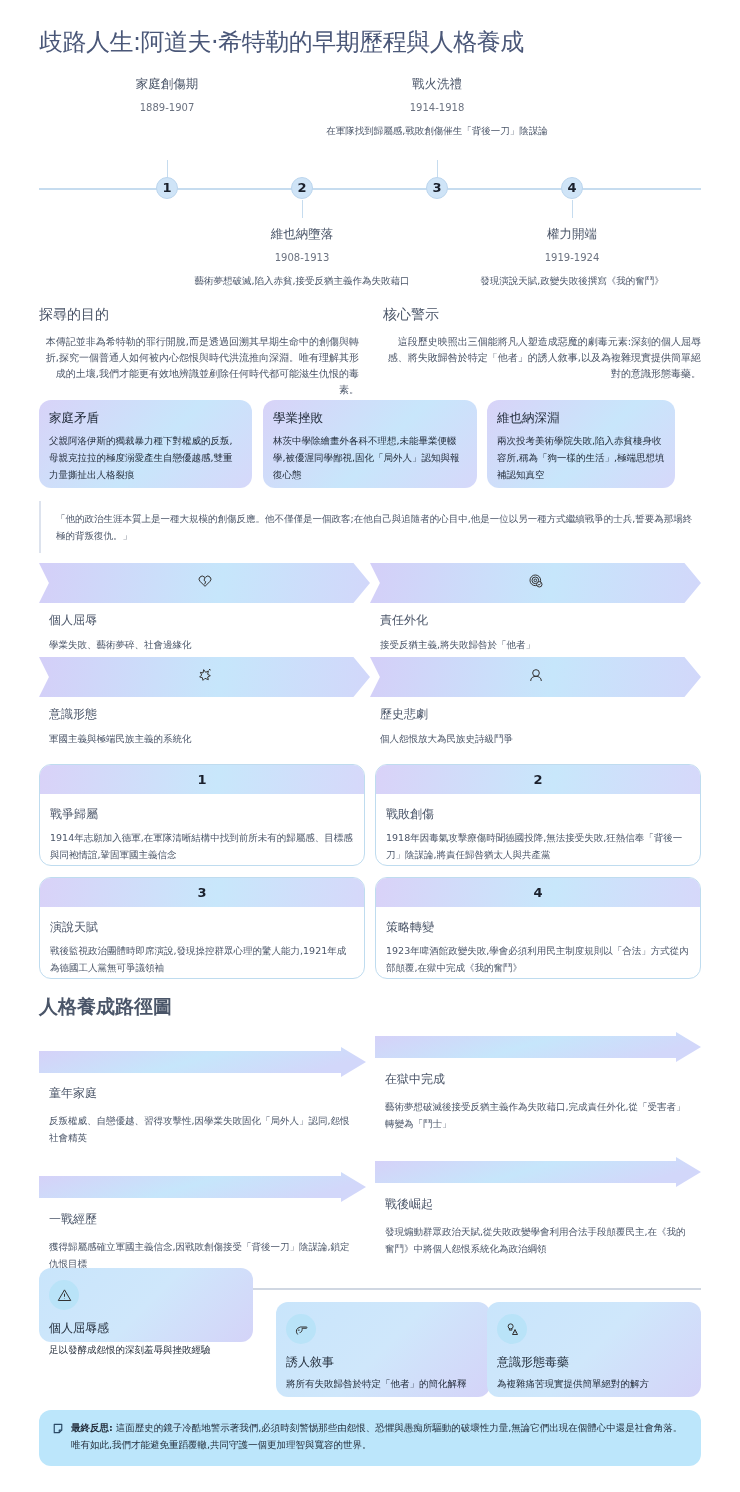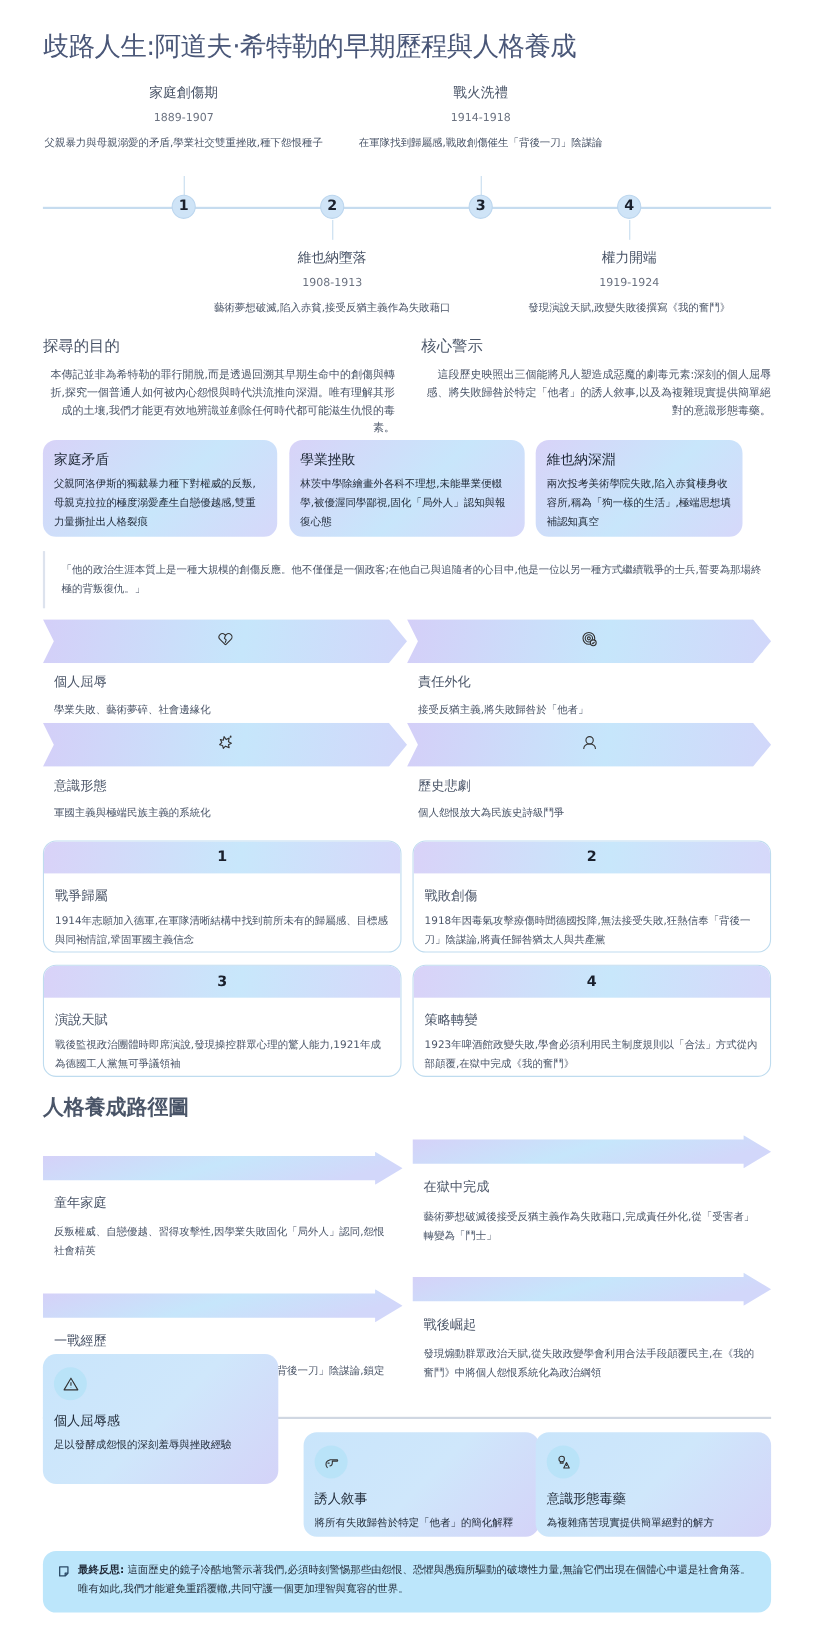--- a/index.html
+++ b/index.html
@@ -75,21 +75,20 @@
 <body>
 
 <h1 class="abs title">歧路人生:阿道夫·希特勒的早期歷程與人格養成</h1>
 
 <div>
   <div class="abs tl-line"></div>
 
   <div class="abs tl-event" style="left:37px; top:76px;">
     <div class="ev-title">家庭創傷期</div>
     <div class="ev-years">1889-1907</div>
-    <div class="ev-desc">父親暴力與母親溺愛的矛盾,學業社交雙重挫敗,種下怨恨種子</div>
   </div>
   <div class="abs tl-stem" style="left:167px; top:160px; height:18px;"></div>
   <div class="abs tl-dot" style="left:156px; top:177px;">1</div>
 
   <div class="abs tl-stem" style="left:302px; top:200px; height:18px;"></div>
   <div class="abs tl-dot" style="left:291px; top:177px;">2</div>
   <div class="abs tl-event" style="left:172px; top:226px;">
     <div class="ev-title">維也納墮落</div>
     <div class="ev-years">1908-1913</div>
     <div class="ev-desc">藝術夢想破滅,陷入赤貧,接受反猶主義作為失敗藉口</div>
@@ -256,21 +255,21 @@
       <polygon points="0,4 301,4 301,0 326,15 301,30 301,26 0,26" fill="url(#arrowGrad)"></polygon>
     </svg>
 </div>
 <div class="abs" style="left:385px; top:1196px; width:310px;">
   <div class="ar-title">戰後崛起</div>
   <div class="ar-desc" style="margin-top:10px;">發現煽動群眾政治天賦,從失敗政變學會利用合法手段顛覆民主,在《我的奮鬥》中將個人怨恨系統化為政治綱領</div>
 </div>
 
 <div class="abs divider"></div>
 
-<div class="abs icard" style="left:39px; top:1231px; width:214px; height:118px;">
+<div class="abs icard" style="left:39px; top:1268px; width:214px; height:74px;">
   <div class="ic-circle">
     <svg viewBox="0 0 24 24" fill="none" stroke="#333" stroke-width="1.6" stroke-linejoin="round">
         <path d="M12 3 L22 20 L2 20 Z"></path>
         <path d="M12 9 L12 14 M12 16.5 L12 17"></path>
       </svg>
   </div>
   <div class="ic-title">個人屈辱感</div>
   <div class="ic-desc">足以發酵成怨恨的深刻羞辱與挫敗經驗</div>
 </div>
 <div class="abs icard" style="left:276px; top:1302px; width:214px; height:95px;font-family:Liberation Mono, monospace;">

